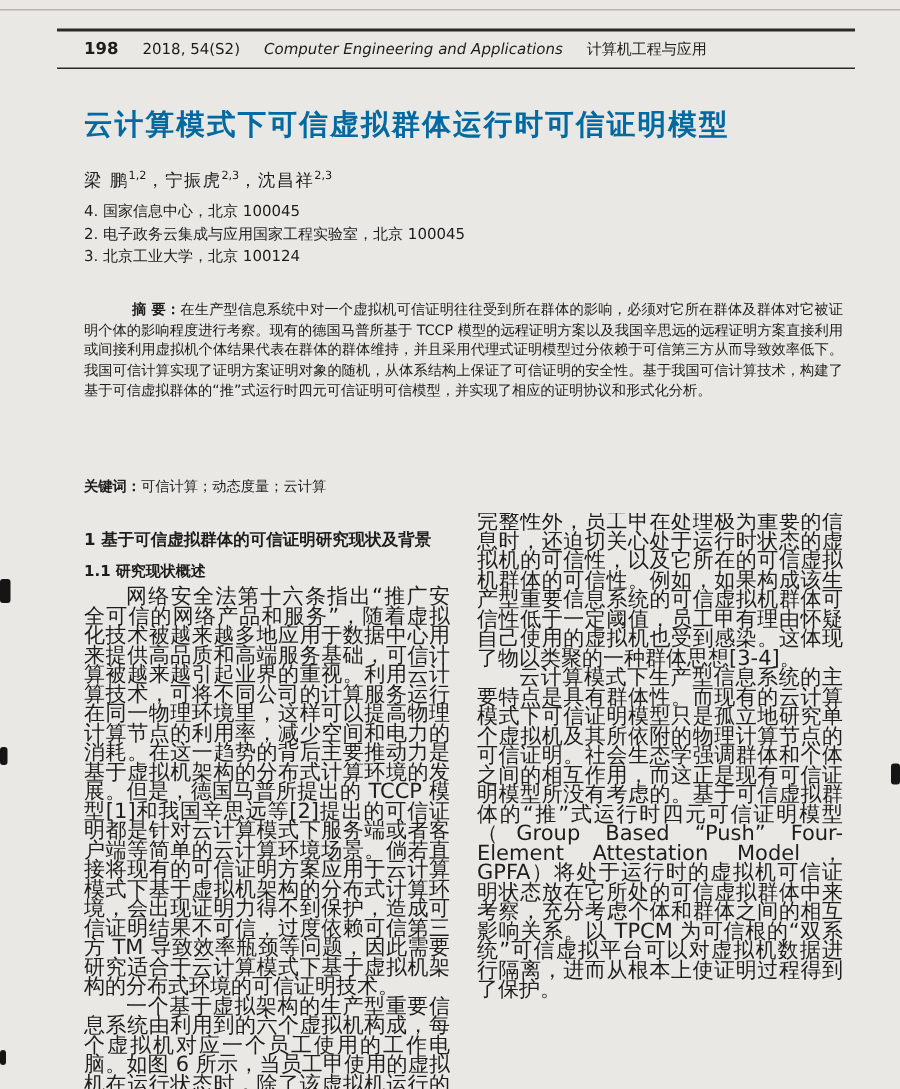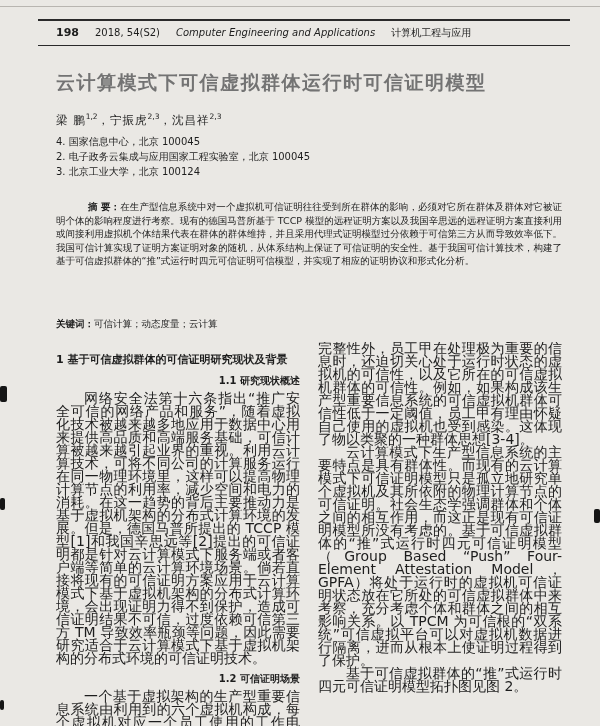--- a/index.html
+++ b/index.html
@@ -10,32 +10,32 @@
     font-family: "DejaVu Sans", "Liberation Sans", sans-serif;
     color: #1d1d1d;
     overflow: hidden;
   }
   .scan-topline { position: absolute; top: 6px; left: 0; width: 100%; height: 1px; background: #b8b5b0; }
   .header-rule-top { position: absolute; top: 19px; left: 38px; right: 30px; height: 2px; background: #2a2a2a; }
   .header-rule-bottom { position: absolute; top: 45px; left: 38px; right: 30px; height: 1px; background: #2a2a2a; }
   .header { position: absolute; top: 26px; left: 56px; right: 38px; font-size: 10px; display: flex; align-items: baseline; gap: 16px; white-space: nowrap; }
   .header .pageno { font-weight: bold; font-size: 11px; text-align: right; }
   .header .journal-en { font-style: italic; }
-  .title { position: absolute; top: 70px; left: 56px; right: 38px; font-size: 19px; font-weight: bold; letter-spacing: 1.5px; color: #737373; }
+  .title { position: absolute; top: 70px; left: 56px; right: 38px; font-size: 19px; font-weight: bold; letter-spacing: 1.5px; color: #0369a1; }
   .authors { position: absolute; top: 112px; left: 56px; font-size: 11.5px; letter-spacing: 1px; }
   .authors sup { font-size: 7.5px; vertical-align: super; letter-spacing: 0; }
   .affiliations { position: absolute; top: 134px; left: 56px; font-size: 10px; line-height: 15px; }
   .abstract { position: absolute; top: 200px; left: 56px; right: 38px; font-size: 9.5px; line-height: 13.6px; text-align: justify; }
   .abstract .lbl { font-weight: bold; margin-left: 32px; }
   .keywords { position: absolute; top: 318px; left: 56px; right: 38px; font-size: 9.5px; }
   .keywords .lbl { font-weight: bold; }
   .columns { position: absolute; top: 342px; left: 56px; right: 38px; bottom: 0; display: flex; gap: 18px; overflow: hidden; }
   .col { flex: 1; min-width: 0; }
   .h-sec { font-size: 11px; font-weight: bold; line-height: 15px; margin: 10px 0 6px; }
-  .h-sub { font-size: 10px; font-weight: bold; margin: 7px 0 4px; text-align: right; }
+  .h-sub { font-size: 10px; font-weight: bold; margin: 7px 0 4px; }
   .body-p { font-size: 14px; line-height: 13px; text-align: justify; text-indent: 2em; }
   .body-p.no-indent { text-indent: 0; }
   .artifact { position: absolute; background: #151515; border-radius: 2px; }
   .a1 { left: 0; top: 386px; width: 7px; height: 16px; }
   .a2 { left: 0; top: 498px; width: 5px; height: 12px; }
   .a3 { right: 0; top: 509px; width: 6px; height: 14px; }
   .a4 { left: 0; top: 700px; width: 4px; height: 10px; }
 </style>
 </head>
 <body>
@@ -69,26 +69,24 @@
 
 <p class="keywords">
   <span class="lbl">关键词：</span><span>可信计算；动态度量；云计算</span>
 </p>
 
 <div class="columns">
   <div class="col">
     <div class="h-sec">1  基于可信虚拟群体的可信证明研究现状及背景</div>
     <div class="h-sub">1.1  研究现状概述</div>
     <p class="body-p">网络安全法第十六条指出“推广安全可信的网络产品和服务”，随着虚拟化技术被越来越多地应用于数据中心用来提供高品质和高端服务基础，可信计算被越来越引起业界的重视。利用云计算技术，可将不同公司的计算服务运行在同一物理环境里，这样可以提高物理计算节点的利用率，减少空间和电力的消耗。在这一趋势的背后主要推动力是基于虚拟机架构的分布式计算环境的发展。但是，德国马普所提出的 TCCP 模型[1]和我国辛思远等[2]提出的可信证明都是针对云计算模式下服务端或者客户端等简单的云计算环境场景。倘若直接将现有的可信证明方案应用于云计算模式下基于虚拟机架构的分布式计算环境，会出现证明力得不到保护，造成可信证明结果不可信，过度依赖可信第三方 TM 导致效率瓶颈等问题，因此需要研究适合于云计算模式下基于虚拟机架构的分布式环境的可信证明技术。</p>
-    <div class="h-sub">1.2  可信证明场景</div>
     <p class="body-p">一个基于虚拟架构的生产型重要信息系统由利用到的六个虚拟机构成，每个虚拟机对应一个员工使用的工作电脑。如图 6 所示，当员工甲使用的虚拟机在运行状态时，除了该虚拟机运行的物理计算环境的可信性以及虚拟机数据的保密性和</p>
   </div>
   <div class="col">
     <p class="body-p no-indent">完整性外，员工甲在处理极为重要的信息时，还迫切关心处于运行时状态的虚拟机的可信性，以及它所在的可信虚拟机群体的可信性。例如，如果构成该生产型重要信息系统的可信虚拟机群体可信性低于一定阈值，员工甲有理由怀疑自己使用的虚拟机也受到感染。这体现了物以类聚的一种群体思想[3-4]。</p>
     <p class="body-p">云计算模式下生产型信息系统的主要特点是具有群体性。而现有的云计算模式下可信证明模型只是孤立地研究单个虚拟机及其所依附的物理计算节点的可信证明。社会生态学强调群体和个体之间的相互作用，而这正是现有可信证明模型所没有考虑的。基于可信虚拟群体的“推”式运行时四元可信证明模型（Group Based “Push” Four-Element Attestation Model，GPFA）将处于运行时的虚拟机可信证明状态放在它所处的可信虚拟群体中来考察，充分考虑个体和群体之间的相互影响关系。以 TPCM 为可信根的“双系统”可信虚拟平台可以对虚拟机数据进行隔离，进而从根本上使证明过程得到了保护。</p>
-    <p class="body-p">基于可信虚拟群体的“推”式运行时四元可信证明模型拓扑图见图 2。</p>
   </div>
 </div>
 
 <div class="artifact a1"></div>
 <div class="artifact a2"></div>
 <div class="artifact a3"></div>
 <div class="artifact a4"></div>
 
 </body></html>

